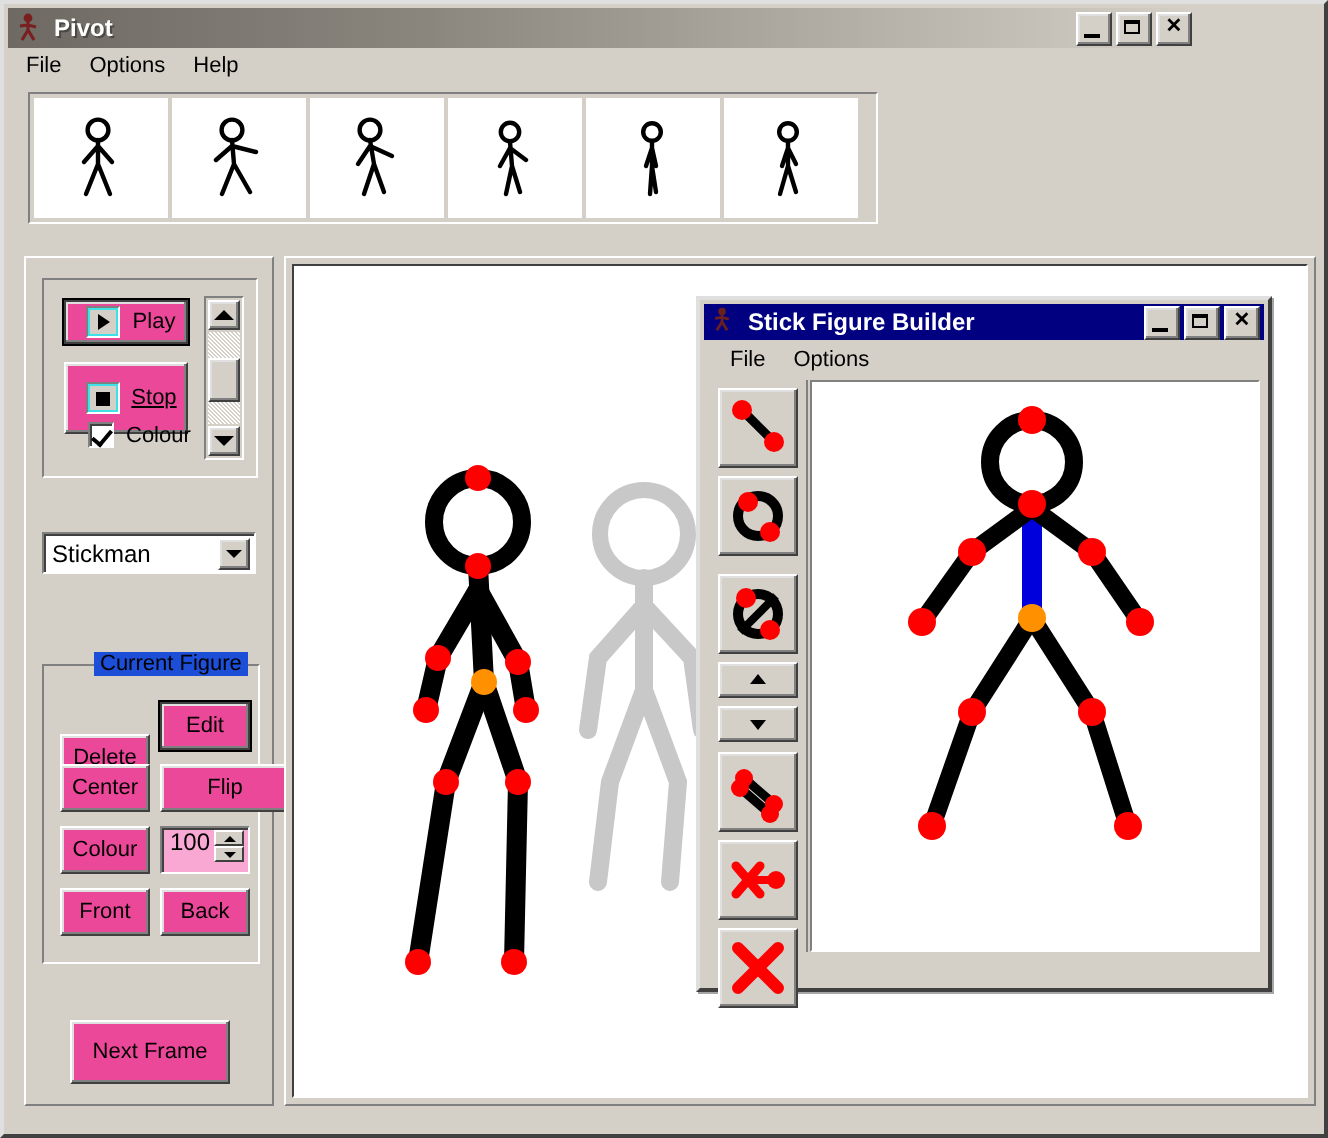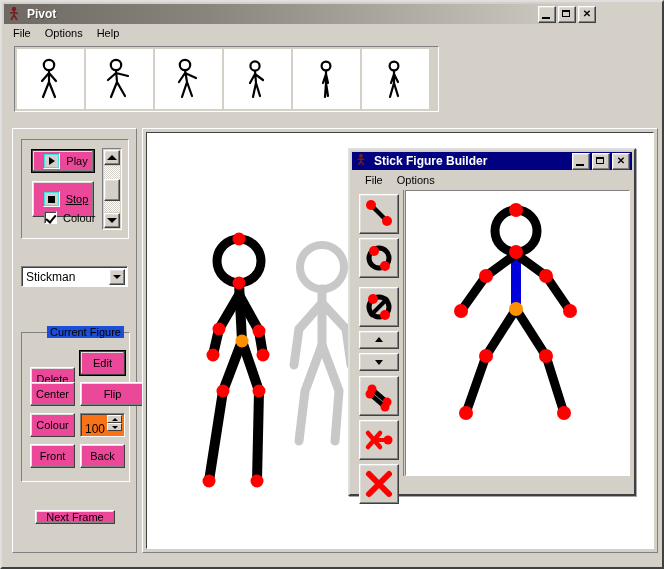--- a/index.html
+++ b/index.html
@@ -87,23 +87,23 @@
          border-color:#808080 #fff #fff #808080;box-shadow:inset 1px 1px 0 #404040;
          display:flex;align-items:center;box-sizing:border-box;}
   .combo .ctext{margin-left:4px;font-size:12px;}
   .combo .cbtn{position:absolute;right:2px;top:2px;width:16px;height:16px;background:#d4d0c8;
          border:1px solid;border-color:#fff #404040 #404040 #fff;
          box-shadow:inset -1px -1px 0 #808080,inset 1px 1px 0 #dfdfdf;
          display:flex;align-items:center;justify-content:center;box-sizing:border-box;}
   .cdown{width:0;height:0;border-top:4px solid #000;border-left:4px solid transparent;border-right:4px solid transparent;}
 
   
-  .spin{position:absolute;background:#f97316;border:1px solid;
+  .spin{position:absolute;background:#f9a8d4;border:1px solid;
         border-color:#808080 #fff #fff #808080;box-shadow:inset 1px 1px 0 #404040;
-        display:flex;align-items:flex-end;box-sizing:border-box;}
+        display:flex;align-items:flex-start;box-sizing:border-box;}
   .spin .stext{margin-left:4px;font-size:12px;}
   .spin .sbtns{position:absolute;right:2px;top:1px;display:flex;flex-direction:column;}
   .spin .sbtns div{width:15px;height:8px;background:#d4d0c8;border:1px solid;
         border-color:#fff #404040 #404040 #fff;display:flex;align-items:center;justify-content:center;box-sizing:border-box;}
   .tinyup{width:0;height:0;border-bottom:3px solid #000;border-left:3px solid transparent;border-right:3px solid transparent;}
   .tinydn{width:0;height:0;border-top:3px solid #000;border-left:3px solid transparent;border-right:3px solid transparent;}
 
   
   #canvasouter{position:absolute;left:140px;top:126px;width:516px;height:425px;background:#d4d0c8;
        border:1px solid;border-color:#fff #808080 #808080 #fff;box-sizing:border-box;}
@@ -273,21 +273,21 @@
             </div>
           <div>
               <span class="tinydn"></span>
             </div>
         </span>
       </div>
       <div class="btn" style="position:absolute;left:8px;top:111px;width:45px;height:24px;">Front</div>
       <div class="btn" style="position:absolute;left:58px;top:111px;width:45px;height:24px;">Back</div>
     </div>
 
-    <div class="btn" style="position:absolute;left:22px;top:381px;width:80px;height:14px;">Next Frame</div>
+    <div class="btn" style="position:absolute;left:22px;top:381px;width:80px;height:32px;">Next Frame</div>
   </div>
 
   <div id="canvasouter">
     <div id="canvas">
       <svg width="506" height="415" viewBox="0 0 506 415">
 
         <g stroke="#c8c8c8" stroke-width="9" fill="none" stroke-linecap="round">
           <circle cx="175" cy="134" r="22" stroke-width="8"></circle>
           <path d="M175 156 L175 212"></path>
           <path d="M175 170 L152 196 L147 232"></path>

